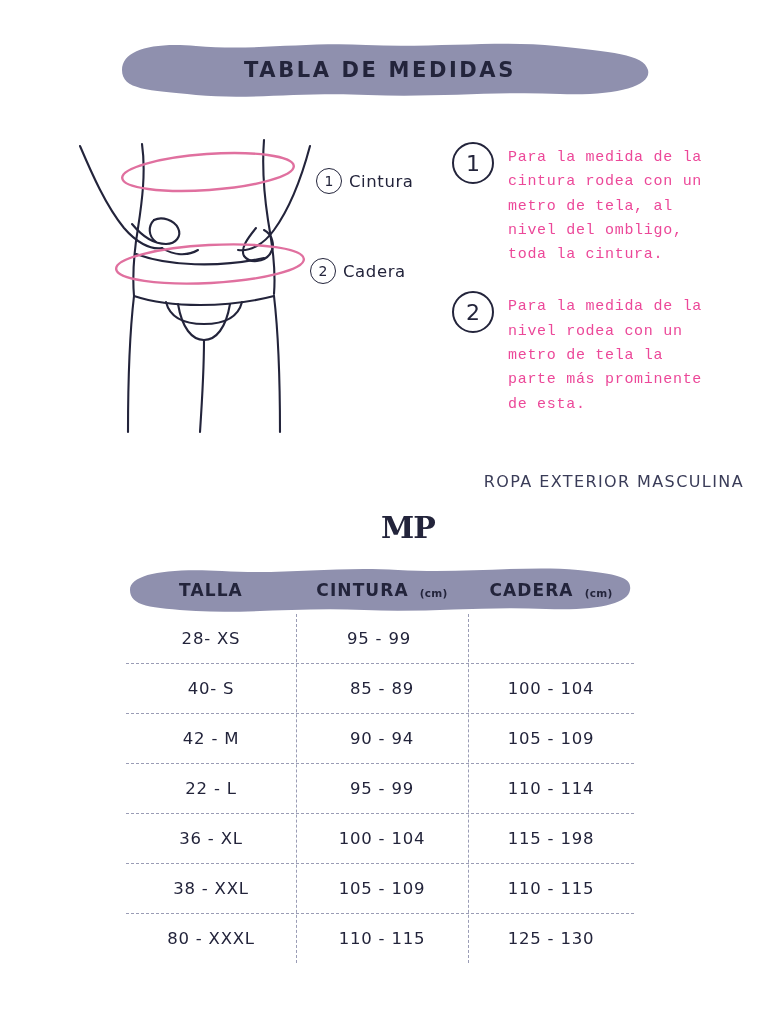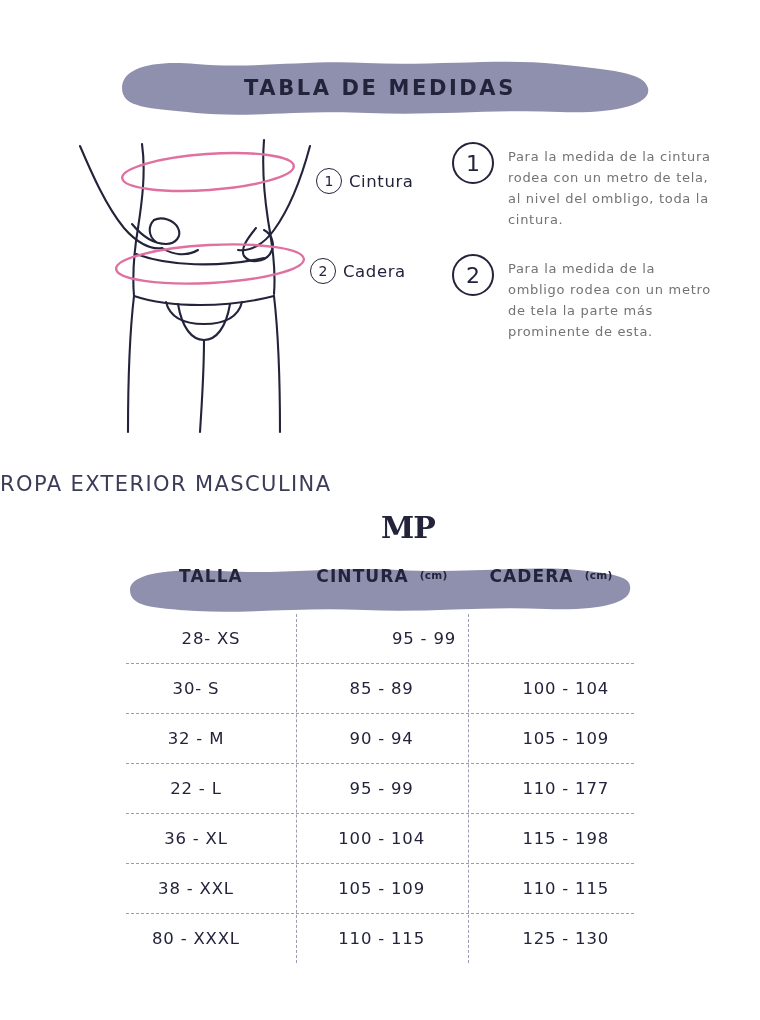--- a/index.html
+++ b/index.html
@@ -12,21 +12,21 @@
     background: #ffffff;
     font-family: "DejaVu Sans", sans-serif;
     color: #2b2d45;
     overflow: hidden;
     position: relative;
   }
 
   
   .banner-wrap {
     position: absolute;
-    top: 58px;
+    top: 40px;
     left: 104px;
     width: 552px;
     height: 60px;
   }
   .banner-wrap svg {
     display: block;
   }
   .banner-title {
     position: absolute;
     top: 0;
@@ -99,35 +99,36 @@
     border-radius: 50%;
     border: 2px solid #23243b;
     display: flex;
     align-items: center;
     justify-content: center;
     font-size: 22px;
     color: #23243b;
     box-sizing: border-box;
   }
   .instr .text {
-    font-size: 13px;
+    font-size: 15px;
     line-height: 1.62;
     letter-spacing: 0.7px;
-    color: #737373;
+    color: #ec4899;
     padding-top: 4px;
+    font-family: Liberation Mono, monospace;
   }
 
   
   .section-heading {
     position: absolute;
     top: 472px;
     left: 0;
     width: 744px;
-    text-align: left;
-    font-size: 21px;
+    text-align: right;
+    font-size: 16px;
     letter-spacing: 1.4px;
     color: #3a3c58;
   }
   .brand-logo {
     position: absolute;
     top: 510px;
     left: 0;
     width: 760px;
     text-align: center;
     font-family: "DejaVu Serif", serif;
@@ -150,21 +151,21 @@
     height: 48px;
   }
   .hdr-band svg { display: block; }
   .hdr-row {
     position: absolute;
     inset: 0;
     display: flex;
   }
   .hdr-cell {
     display: flex;
-    align-items: flex-start;
+    align-items: center;
     justify-content: center;
     font-size: 17px;
     font-weight: bold;
     letter-spacing: 1.1px;
     color: #23243b;
   }
   .hdr-cell .unit {
     font-size: 10.5px;
     font-weight: bold;
     letter-spacing: 0.3px;
@@ -174,21 +175,20 @@
   }
   .col-1 { width: 170px; }
   .col-2 { width: 172px; }
   .col-3 { width: 166px; }
 
   .rows { position: relative; }
   .row {
     display: flex;
     height: 49px;
     border-bottom: 1.4px dashed #9a9cb5;
-    gap: 45px;
   }
   .row:last-child { border-bottom: none; }
   .cell {
     display: flex;
     align-items: center;
     justify-content: center;
     font-size: 16.5px;
     letter-spacing: 0.8px;
     color: #23243b;
   }
@@ -255,21 +255,21 @@
   <div class="label">Cadera</div>
 </div>
 
 <div class="instructions">
   <div class="instr">
     <div class="bigcircle">1</div>
     <div class="text">Para la medida de la cintura rodea con un metro de tela, al nivel del ombligo, toda la cintura.</div>
   </div>
   <div class="instr">
     <div class="bigcircle">2</div>
-    <div class="text">Para la medida de la ombligo rodea con un metro de tela la parte más prominente de esta.</div>
+    <div class="text">Para la medida de la nivel rodea con un metro de tela la parte más prominente de esta.</div>
   </div>
 </div>
 
 <div class="section-heading">ROPA EXTERIOR MASCULINA</div>
 <div class="brand-logo">MP</div>
 
 <div class="table-wrap">
 
   <div class="hdr-band">
     <svg width="508" height="48" viewBox="0 0 508 48" aria-hidden="true">
@@ -292,33 +292,33 @@
 
   <div class="rows">
     <div class="vline v1"></div>
     <div class="vline v2"></div>
 
     <div class="row">
       <div class="cell col-1">28-  XS</div>
       <div class="cell col-3">95 - 99</div>
     </div>
     <div class="row">
-      <div class="cell col-1">30-   S</div>
+      <div class="cell col-1">40-   S</div>
       <div class="cell col-2">85 - 89</div>
       <div class="cell col-3">100 - 104</div>
     </div>
     <div class="row">
-      <div class="cell col-1">32 -  M</div>
+      <div class="cell col-1">42 -  M</div>
       <div class="cell col-2">90 - 94</div>
       <div class="cell col-3">105 - 109</div>
     </div>
     <div class="row">
       <div class="cell col-1">22 -  L</div>
       <div class="cell col-2">95 - 99</div>
-      <div class="cell col-3">110 - 177</div>
+      <div class="cell col-3">110 - 114</div>
     </div>
     <div class="row">
       <div class="cell col-1">36 -  XL</div>
       <div class="cell col-2">100 - 104</div>
       <div class="cell col-3">115 - 198</div>
     </div>
     <div class="row">
       <div class="cell col-1">38 -  XXL</div>
       <div class="cell col-2">105 - 109</div>
       <div class="cell col-3">110 - 115</div>

